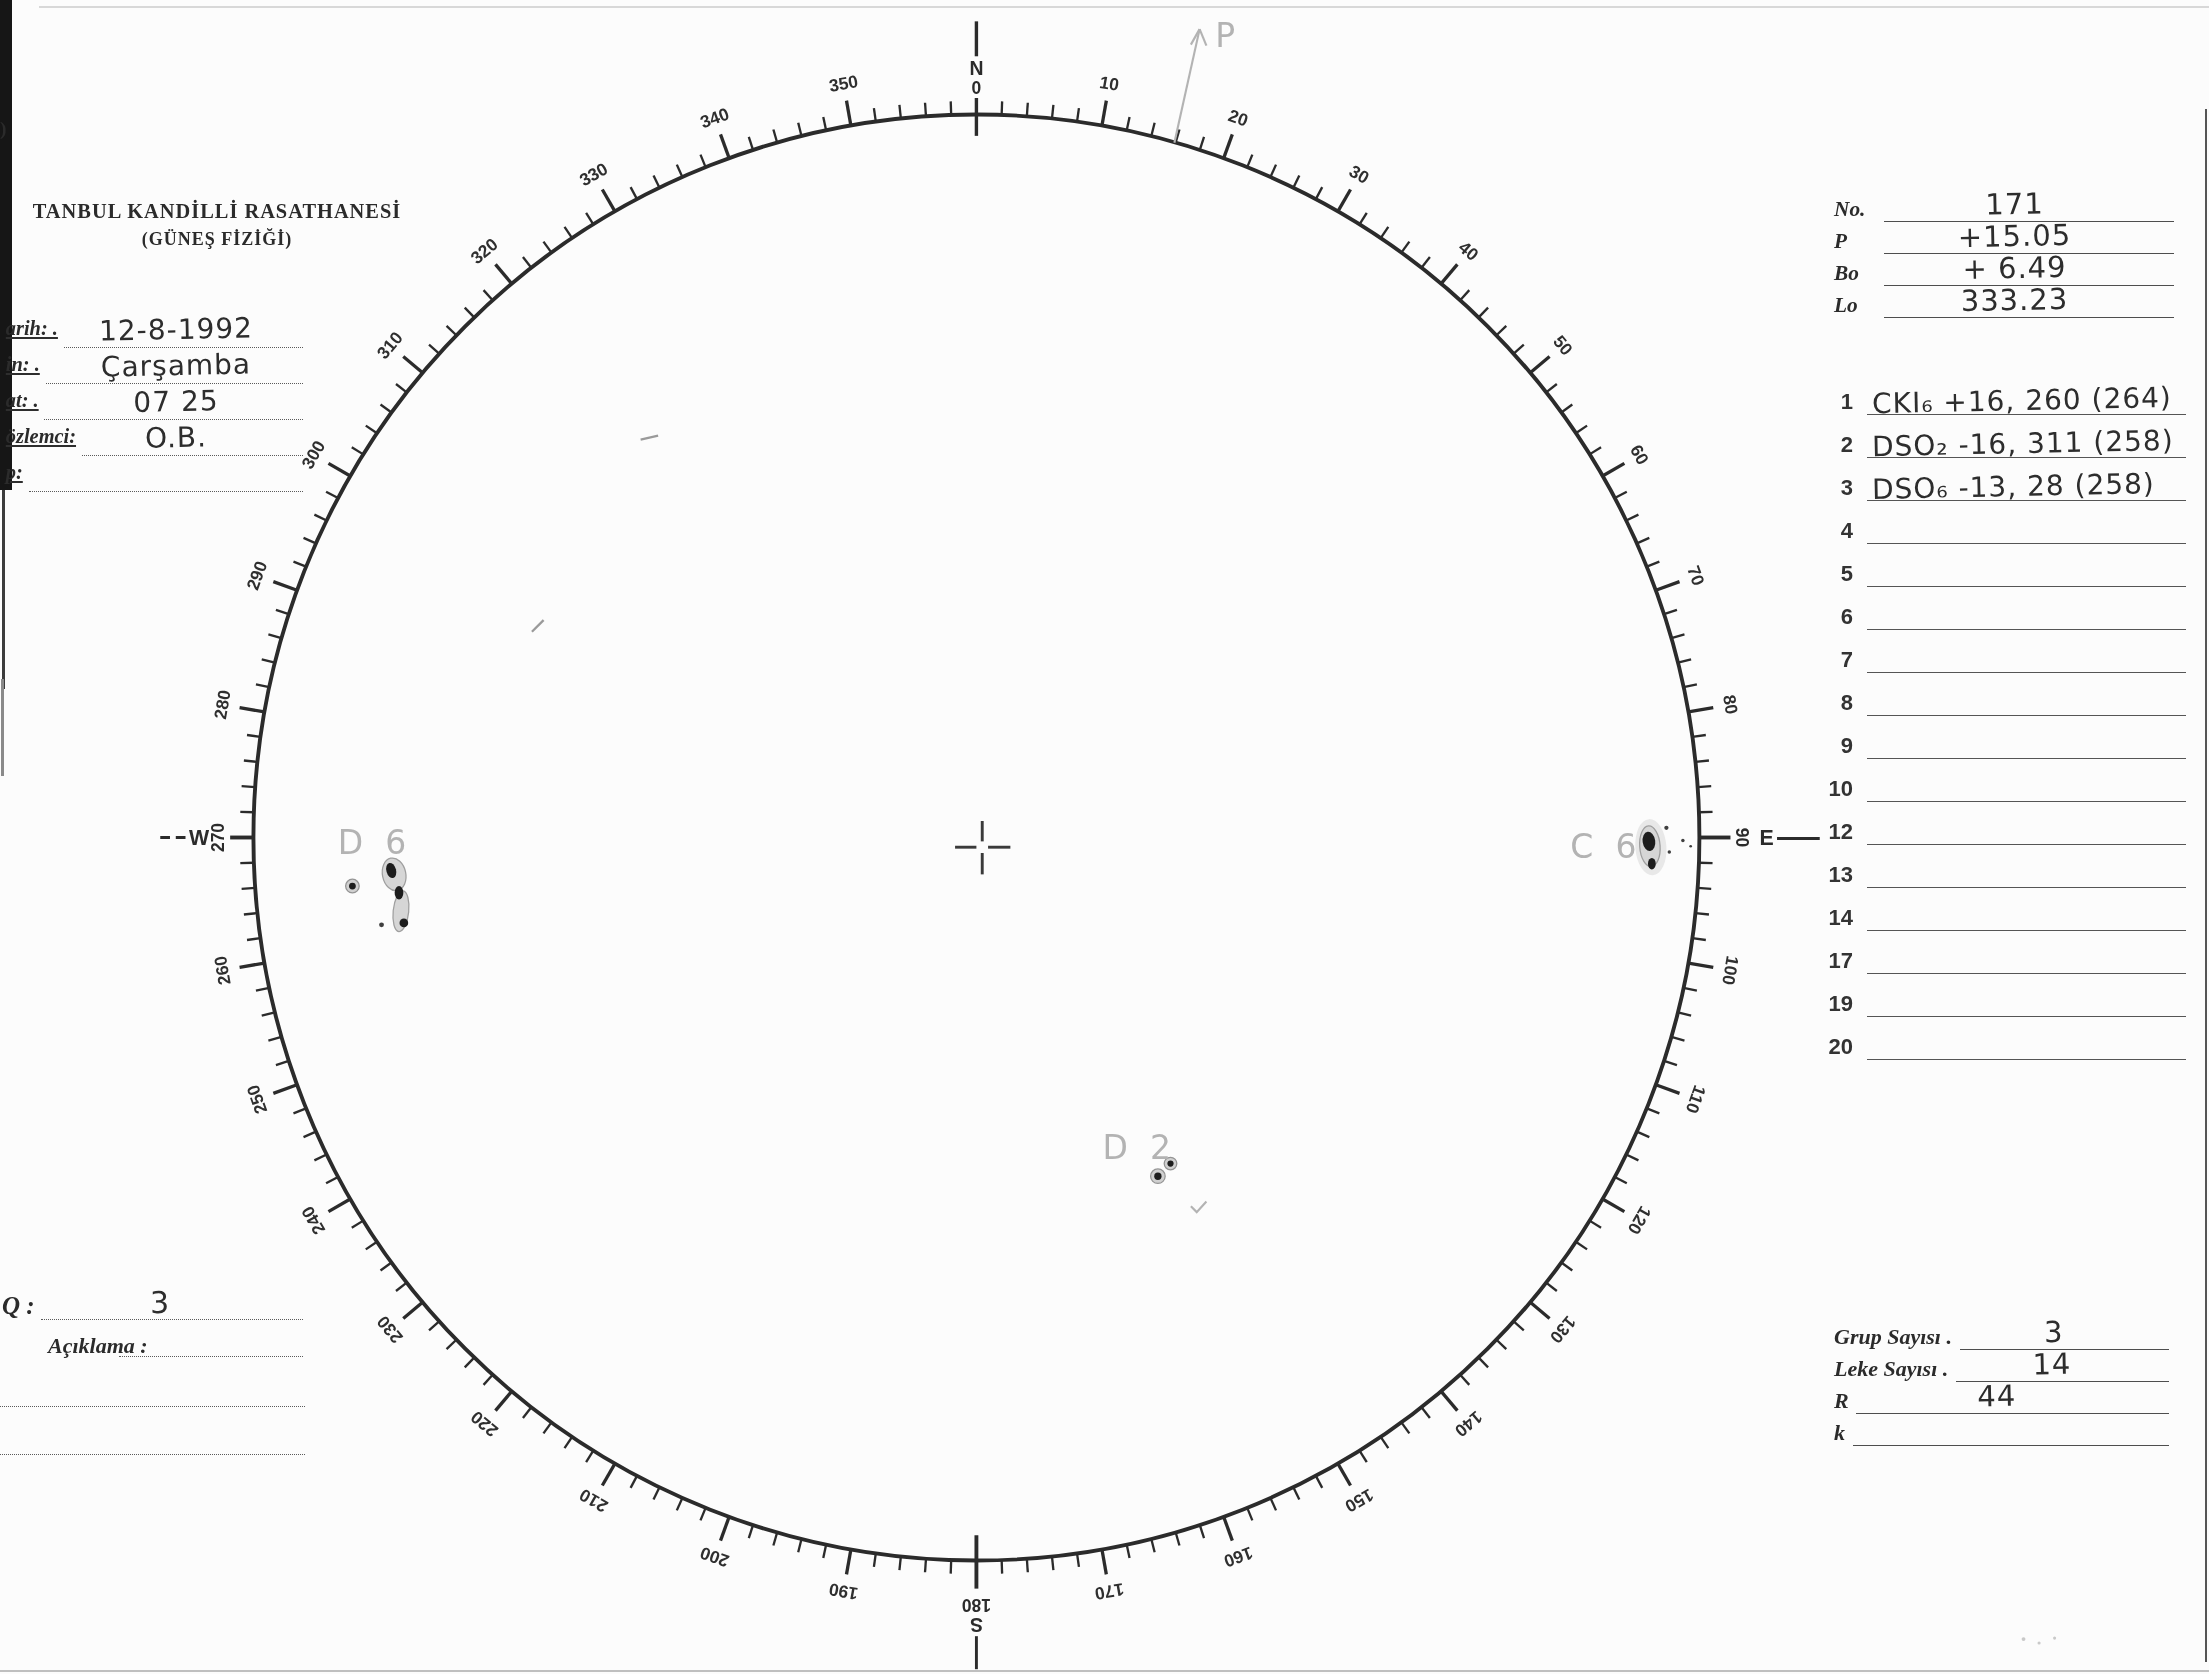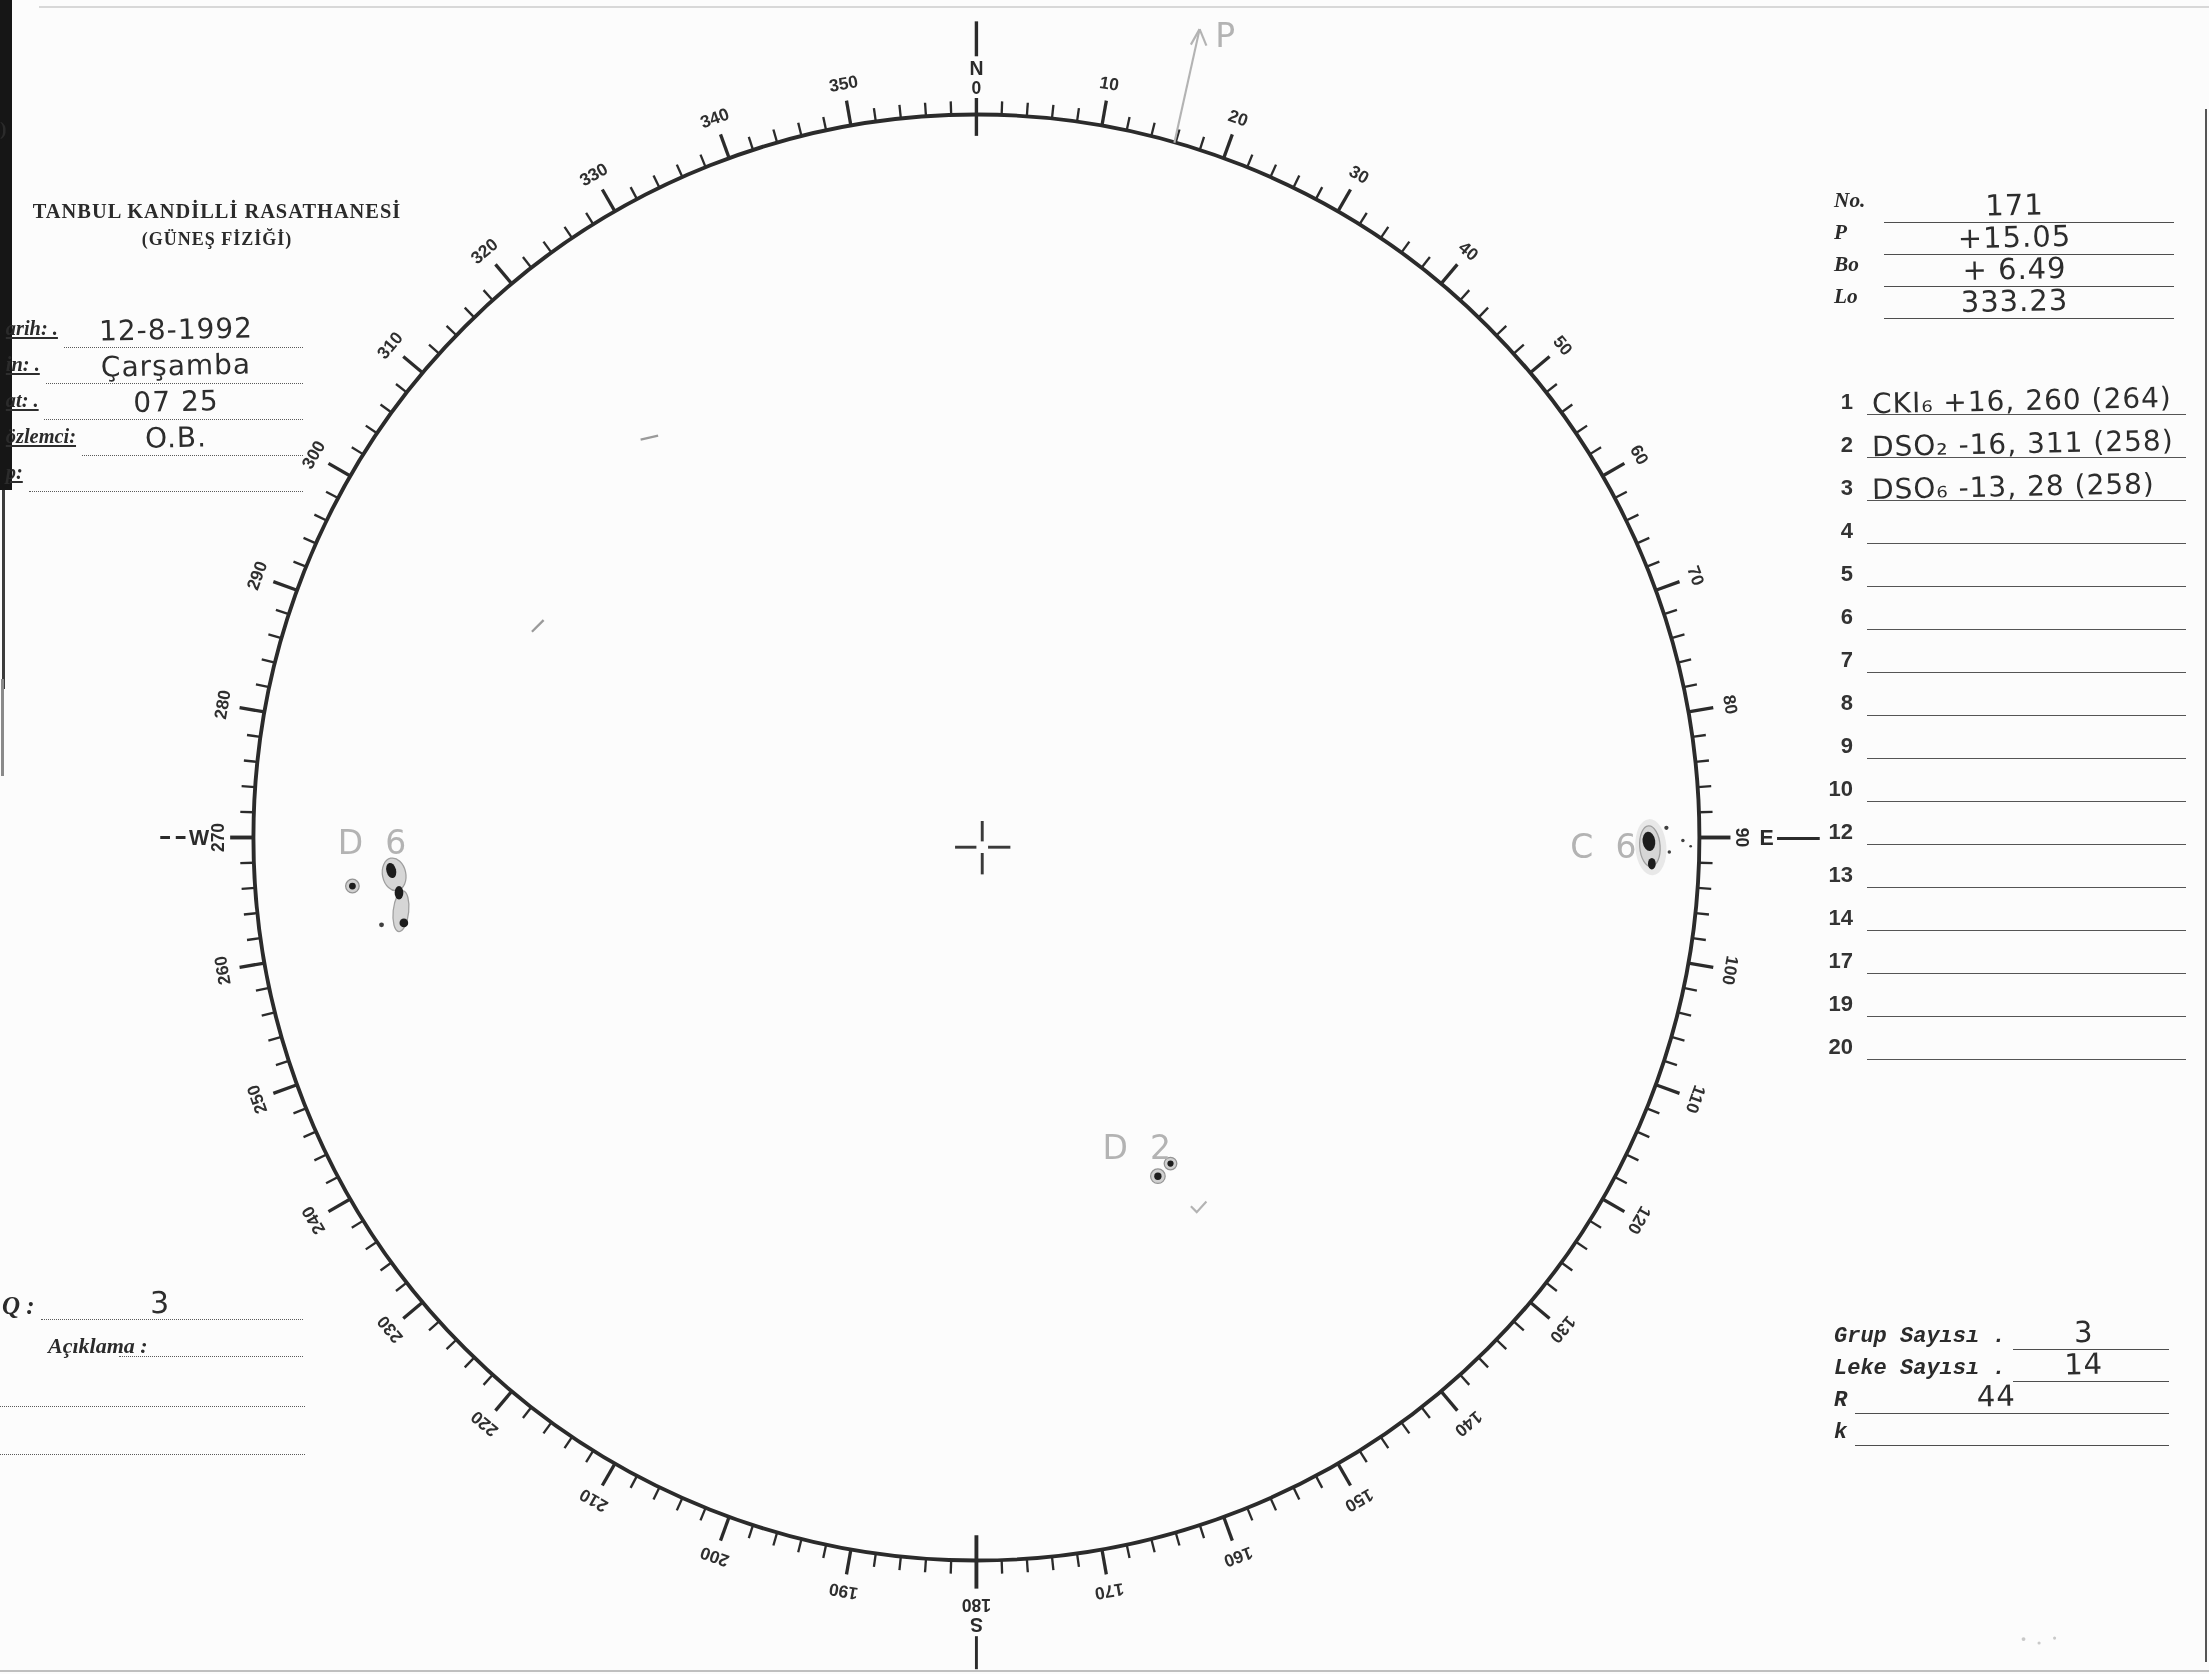--- a/index.html
+++ b/index.html
@@ -14,35 +14,35 @@
   .hand{font-family:"DejaVu Sans",sans-serif;color:#2d2d2d;white-space:nowrap;
         transform:rotate(-1.2deg);letter-spacing:1px;}
   
   #left-fields{left:5.8px;top:311px;width:297px;}
   .lrow{position:relative;height:36px;display:flex;align-items:center;text-decoration:underline;}
   .lrow .lbl{font-size:20.4px;flex:0 0 auto;line-height:1;padding-bottom:1.9px;}
   .lrow .dots{flex:1 1 auto;border-bottom:1.9px dotted #5a5a5a;height:100%;margin-left:5.8px;}
   .lrow .val{position:absolute;left:43px;right:0;bottom:1px;text-align:center;font-size:28px;}
   
   #right-fields{left:1834px;top:190px;width:340px;}
-  .rrow{position:relative;height:32px;display:flex;}
+  .rrow{position:relative;height:32px;display:flex;align-items:flex-end;}
   .rrow .lbl{font-size:21.3px;flex:0 0 50px;line-height:1;padding-bottom:1.9px;}
   .rrow .rline{flex:1 1 auto;border-bottom:1.9px solid #4e4e4e;height:100%;position:relative;}
   .rrow .val{position:absolute;left:10%;width:70%;bottom:0;text-align:center;font-size:29px;}
   
   #group-list{left:1820px;top:372px;width:366px;}
   .glrow{position:relative;height:43px;display:flex;align-items:flex-end;}
   .glnum{flex:0 0 33px;text-align:right;font-family:"Liberation Sans",sans-serif;
          font-weight:bold;font-size:22px;color:#333;line-height:1;padding-bottom:1.9px;}
   .glline{flex:1 1 auto;margin-left:13.6px;border-bottom:1.9px solid #555;height:100%;position:relative;}
   .glval{position:absolute;left:5.8px;bottom:-2.9px;font-size:28px;}
   
   #summary{left:1834px;top:1318px;width:335px;}
   .srow{position:relative;height:32px;display:flex;align-items:flex-end;}
-  .srow .lbl{font-size:22px;flex:0 0 auto;line-height:1;padding-bottom:1.9px;font-family:Liberation Mono, monospace;}
+  .srow .lbl{font-size:22px;flex:0 0 auto;line-height:1;padding-bottom:1.9px;}
   .srow .sline{flex:1 1 auto;margin-left:7.8px;border-bottom:1.9px solid #4e4e4e;height:100%;position:relative;}
   .srow .val{position:absolute;left:15%;width:60%;bottom:0;text-align:center;font-size:29px;}
   
   .dotline{border-bottom:1.9px dotted #5a5a5a;}
   
   .edge{background:#161616;}
 </style>
 </head>
 <body>
 

